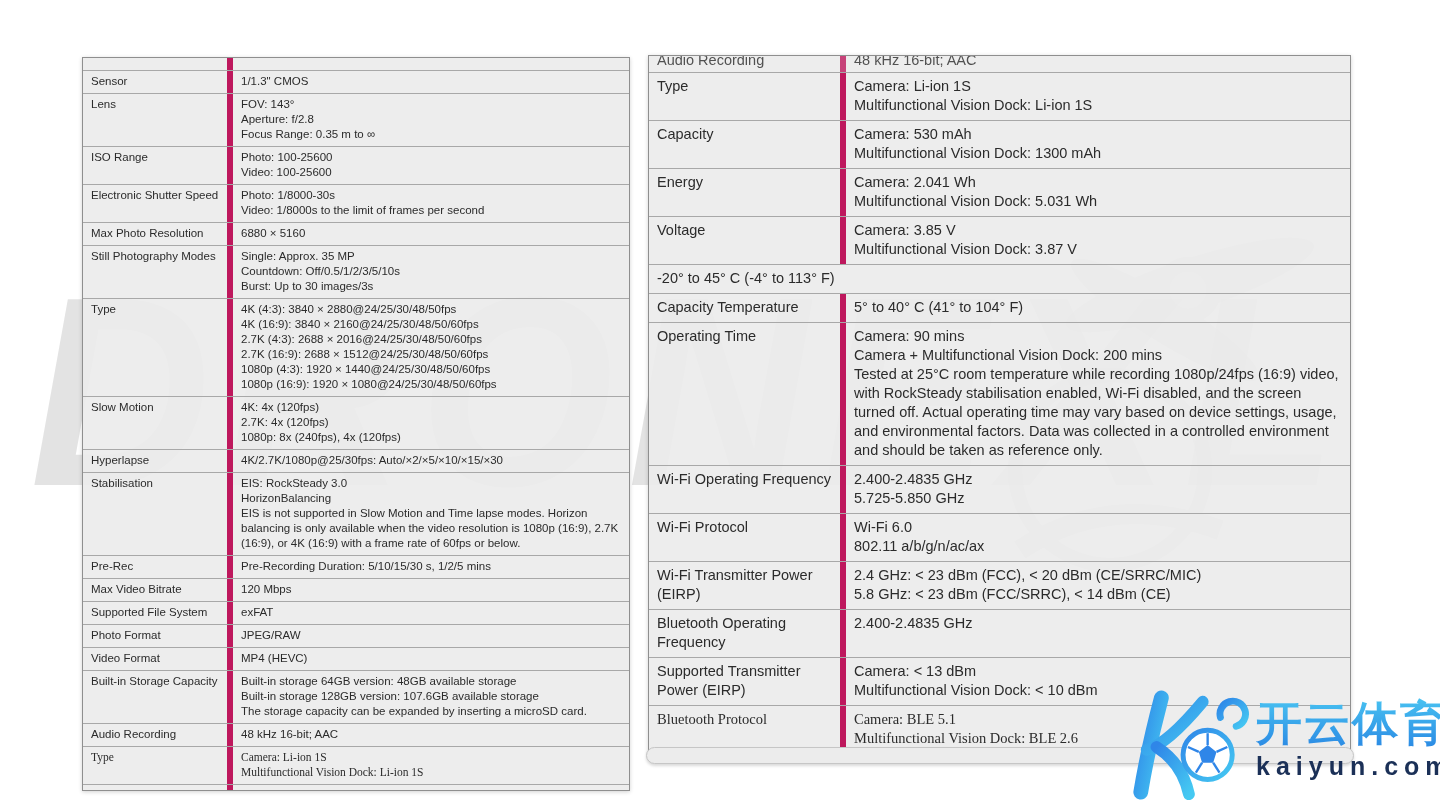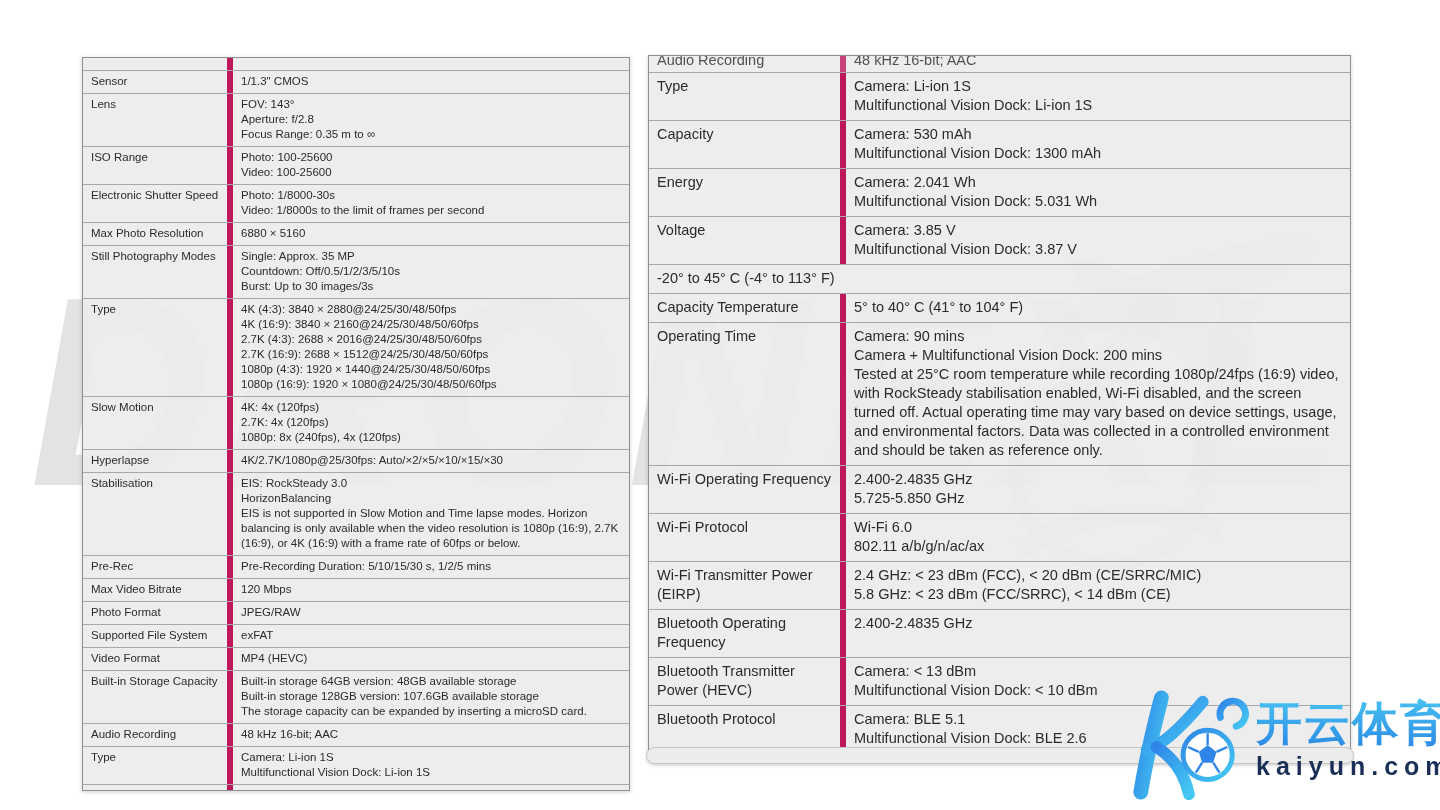--- a/index.html
+++ b/index.html
@@ -12,21 +12,21 @@
            font-size:250px;font-weight:800;font-style:italic;letter-spacing:14px;
            color:#cdcdcd;opacity:.55;white-space:nowrap;user-select:none;
            transform:scaleY(1.08);}
   .wm-drone{position:absolute;left:960px;top:170px;z-index:0;opacity:.55;}
 
   
   .spec-table{position:absolute;z-index:1;border:1px solid #8f8f8f;
               background:rgba(231,231,231,.55);box-shadow:0 1px 4px rgba(0,0,0,.18);
               box-sizing:border-box;color:#2b2b2b;}
   .spec-table .row{display:flex;border-bottom:1px solid #a8a8a8;background:rgba(236,236,236,.82);}
-  .spec-table .rows .row:last-child{border-bottom:1px solid #a8a8a8;}
+  .spec-table .rows .row:last-child{border-bottom:1px solid #a8a8a8;font-family:Liberation Serif, serif;}
   .cell{box-sizing:border-box;}
   .cell.label{border-right:6px solid #be185d;}
 
   .left-table{left:82px;top:57px;width:548px;font-size:11.5px;line-height:15px;}
   .left-table .cell{padding:3px 8px 4px;}
   .left-table .cell.label{flex:0 0 150px;width:150px;}
   .left-table .cell.value{flex:1 1 auto;}
 
   .right-table{left:648px;top:55px;width:703px;font-size:14.5px;line-height:19px;}
   .right-table .cell{padding:4px 8px 5px;}
@@ -159,29 +159,29 @@
             <div class="line">Pre-Recording Duration: 5/10/15/30 s, 1/2/5 mins</div>
           </div>
         </div>
         <div class="row">
           <div class="cell label">Max Video Bitrate</div>
           <div class="cell value">
             <div class="line">120 Mbps</div>
           </div>
         </div>
         <div class="row">
+          <div class="cell label">Supported File System</div>
+          <div class="cell value">
+            <div class="line">exFAT</div>
+          </div>
+        </div>
+        <div class="row">
           <div class="cell label">Photo Format</div>
           <div class="cell value">
             <div class="line">JPEG/RAW</div>
-          </div>
-        </div>
-        <div class="row">
-          <div class="cell label">Supported File System</div>
-          <div class="cell value">
-            <div class="line">exFAT</div>
           </div>
         </div>
         <div class="row">
           <div class="cell label">Video Format</div>
           <div class="cell value">
             <div class="line">MP4 (HEVC)</div>
           </div>
         </div>
         <div class="row">
           <div class="cell label">Built-in Storage Capacity</div>
@@ -287,21 +287,21 @@
             <div class="line">5.8 GHz: &lt; 23 dBm (FCC/SRRC), &lt; 14 dBm (CE)</div>
           </div>
         </div>
         <div class="row">
           <div class="cell label">Bluetooth Operating Frequency</div>
           <div class="cell value">
             <div class="line">2.400-2.4835 GHz</div>
           </div>
         </div>
         <div class="row">
-          <div class="cell label">Bluetooth Transmitter Power (HEVC)</div>
+          <div class="cell label">Supported Transmitter Power (EIRP)</div>
           <div class="cell value">
             <div class="line">Camera: &lt; 13 dBm</div>
             <div class="line">Multifunctional Vision Dock: &lt; 10 dBm</div>
           </div>
         </div>
         <div class="row">
           <div class="cell label">Bluetooth Protocol</div>
           <div class="cell value">
             <div class="line">Camera: BLE 5.1</div>
             <div class="line">Multifunctional Vision Dock: BLE 2.6</div>

